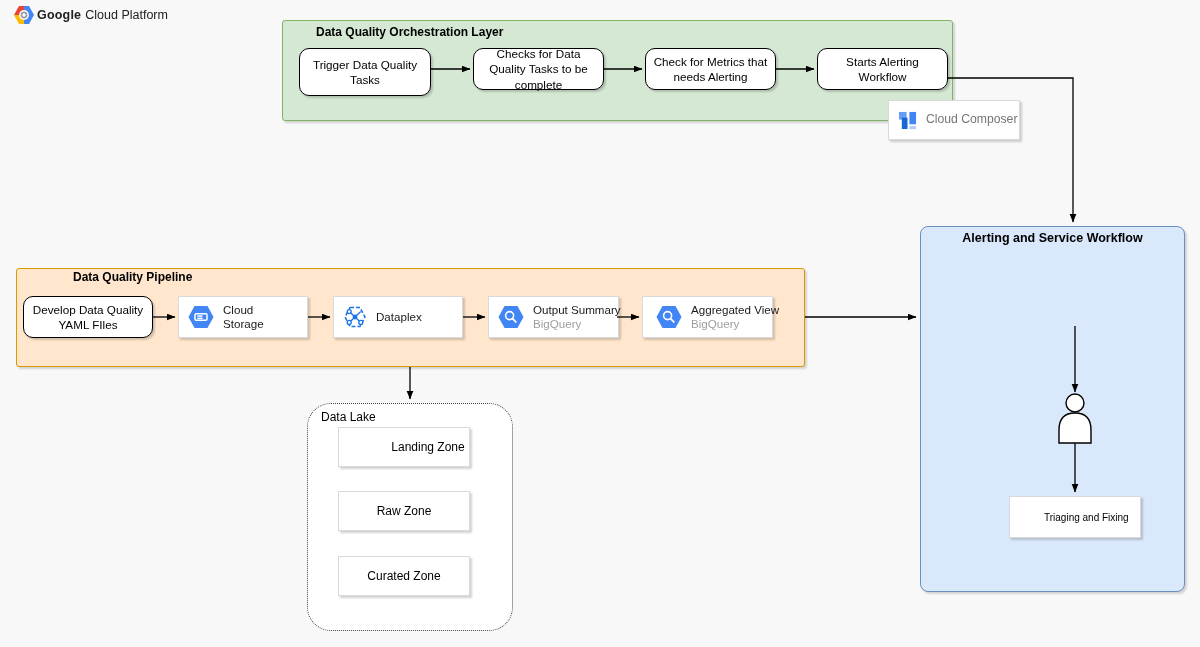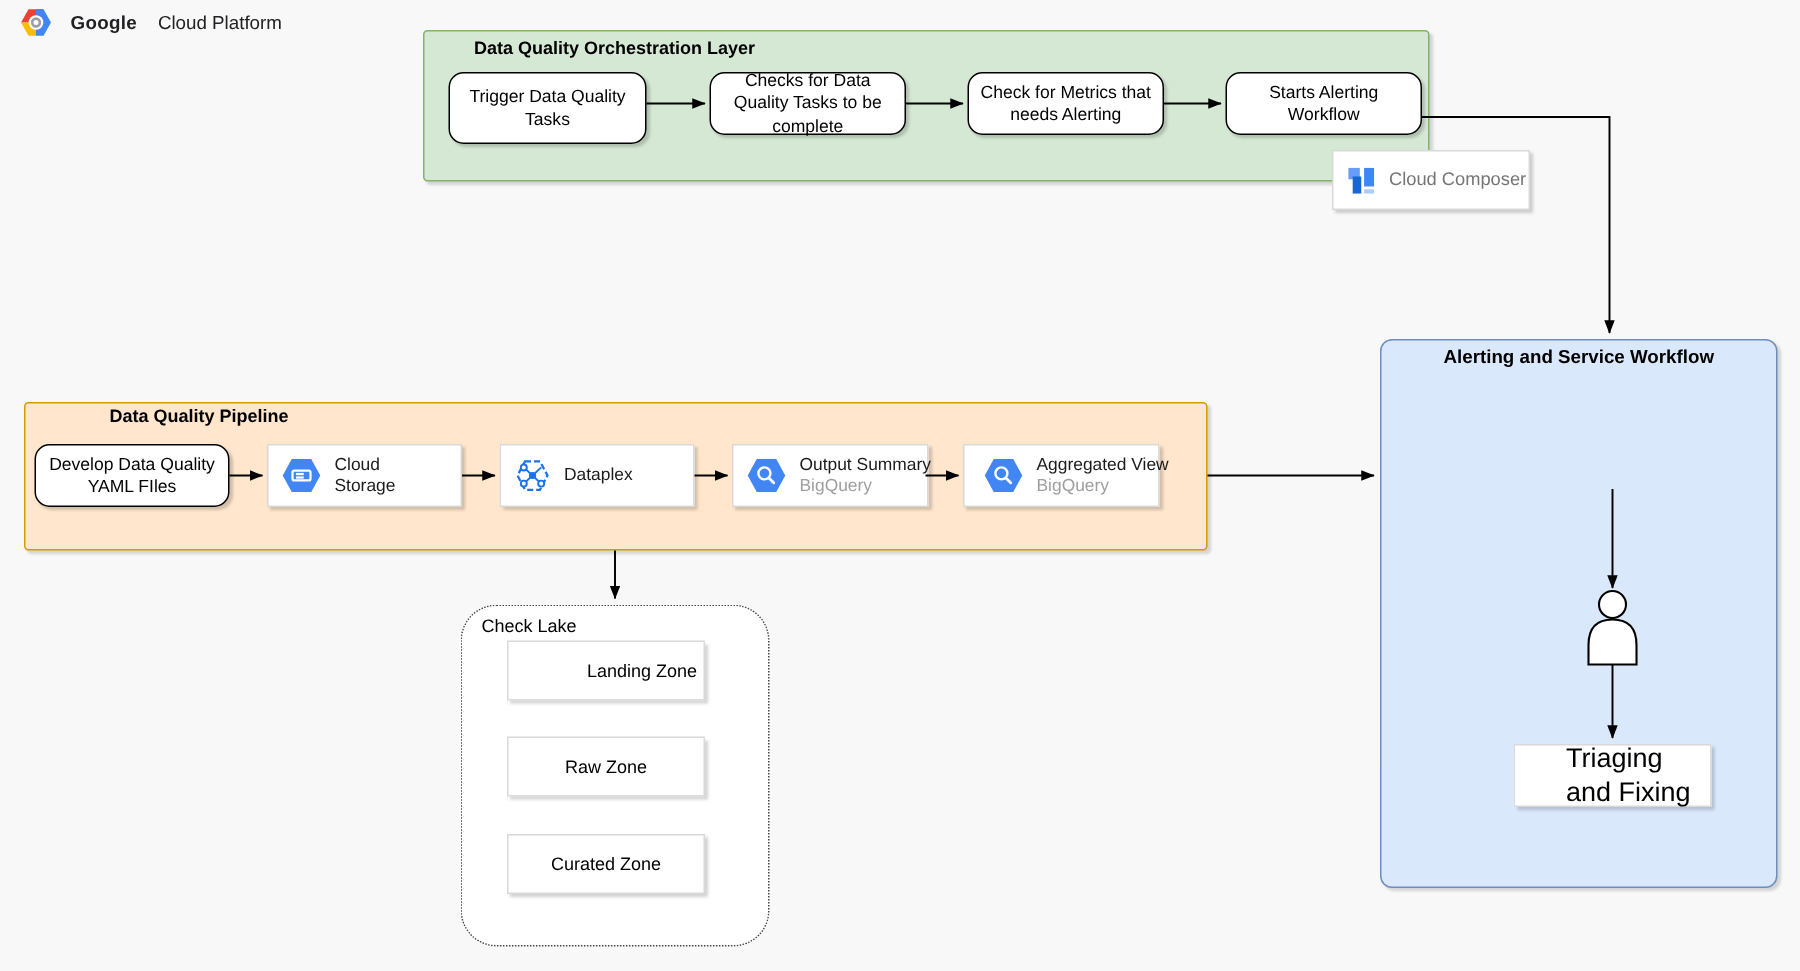--- a/index.html
+++ b/index.html
@@ -7,21 +7,21 @@
     font-family:"Liberation Sans", sans-serif;
     background:#f8f8f8;
   }
   #canvas{
     position:relative;
     width:1200px;height:647px;
     background:#f8f8f8;
     overflow:hidden;
   }
   
-  #brand{position:absolute;left:14px;top:6px;display:flex;align-items:center;gap:13px;}
+  #brand{position:absolute;left:14px;top:6px;display:flex;align-items:center;gap:3px;}
   #brand .b{font-weight:bold;font-size:12.5px;color:#202124;letter-spacing:.2px;}
   #brand .r{font-size:12.5px;color:#202124;margin-left:1px;}
   
   .group{position:absolute;box-sizing:border-box;box-shadow:2px 2px 2px rgba(0,0,0,.15);}
   #orch{left:282px;top:20px;width:671px;height:101px;background:#d5e8d4;border:1px solid #82b366;border-radius:3px;}
   #pipe{left:16px;top:268px;width:789px;height:99px;background:#ffe6cc;border:1px solid #d79b00;border-radius:3px;}
   #alert{left:920px;top:226px;width:265px;height:366px;background:#dae8fc;border:1px solid #6c8ebf;border-radius:8px;}
   #lake{left:307px;top:403px;width:206px;height:228px;background:#ffffff;border:1.5px dotted #444;border-radius:24px;box-shadow:none;}
   .group-title{position:absolute;font-size:12px;font-weight:bold;color:#000;white-space:nowrap;}
   #orch-title{left:316px;top:25px;}
@@ -71,21 +71,21 @@
     font-size:12px;color:#000;text-align:center;
   }
   #zone1{left:338px;top:427px;width:132px;height:40px;padding-left:48px;}
   #zone2{left:338px;top:491px;width:132px;height:40px;}
   #zone3{left:338px;top:556px;width:132px;height:40px;}
   #triaging{
     position:absolute;left:1009px;top:496px;width:132px;height:42px;
     box-sizing:border-box;background:#fff;border:1px solid #d9d9d9;
     box-shadow:2px 2px 2px rgba(0,0,0,.18);
     display:flex;align-items:center;
-    padding-left:34px;font-size:18px;color:#000;line-height:1.3;
+    padding-left:34px;font-size:10px;color:#000;line-height:1.3;
   }
   
   #connectors{position:absolute;left:0;top:0;pointer-events:none;}
 </style>
 </head>
 <body>
 
 <div id="canvas">
 
   <header id="brand">
@@ -192,21 +192,21 @@
         <line x1="14.6" y1="13.7" x2="17.8" y2="16.9" stroke="#ffffff" stroke-width="1.9" stroke-linecap="round"></line>
       </svg>
     </span>
     <span class="svc-text">
       <span class="svc-label">Aggregated View</span>
       <span class="svc-sub">BigQuery</span>
     </span>
   </div>
 
   <section id="lake" class="group"></section>
-  <div id="lake-title" class="group-title">Check Lake</div>
+  <div id="lake-title" class="group-title">Data Lake</div>
   <div id="zone1" class="zone">
     <span>Landing Zone</span>
   </div>
   <div id="zone2" class="zone">
     <span>Raw Zone</span>
   </div>
   <div id="zone3" class="zone">
     <span>Curated Zone</span>
   </div>
 

